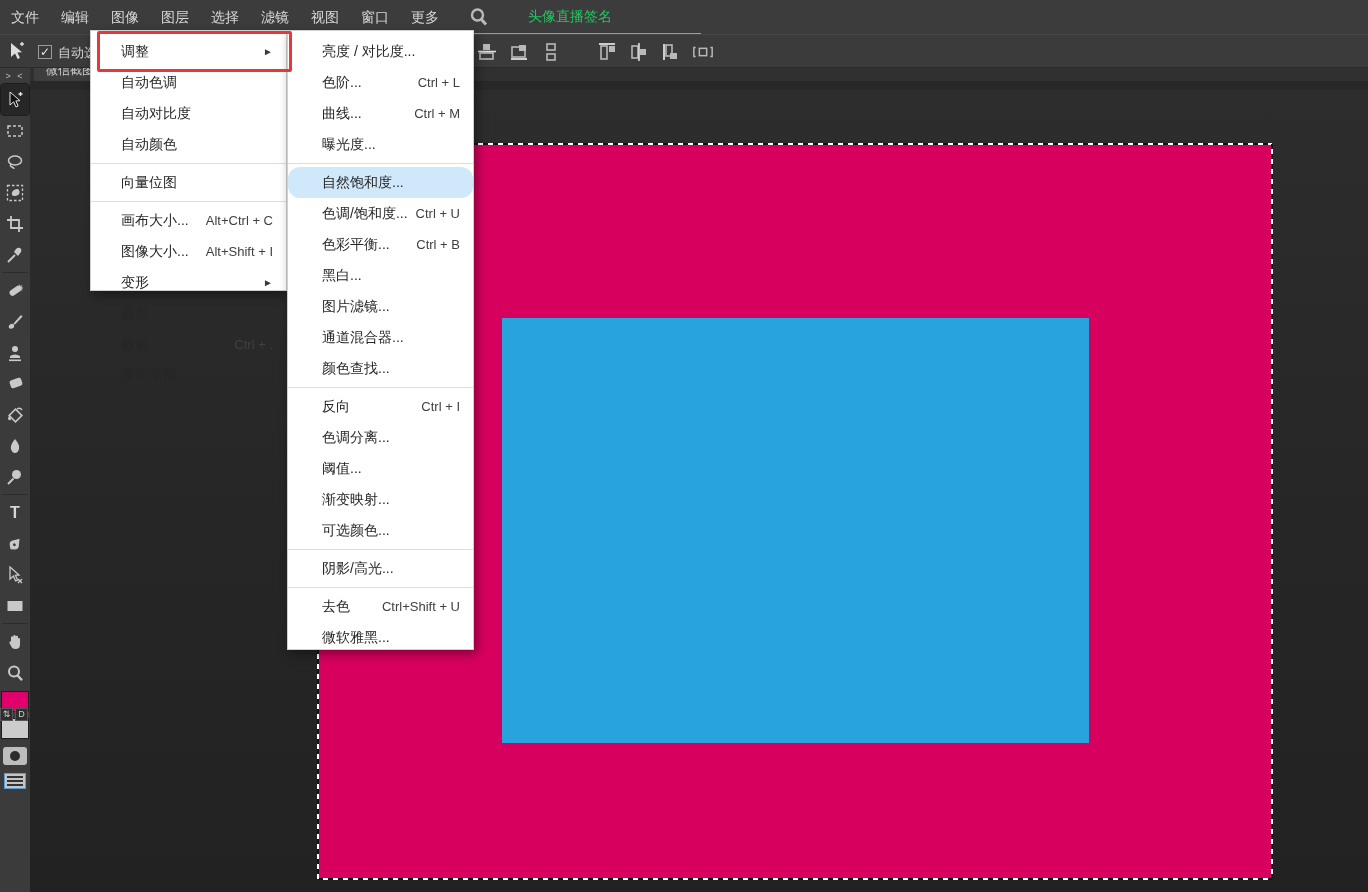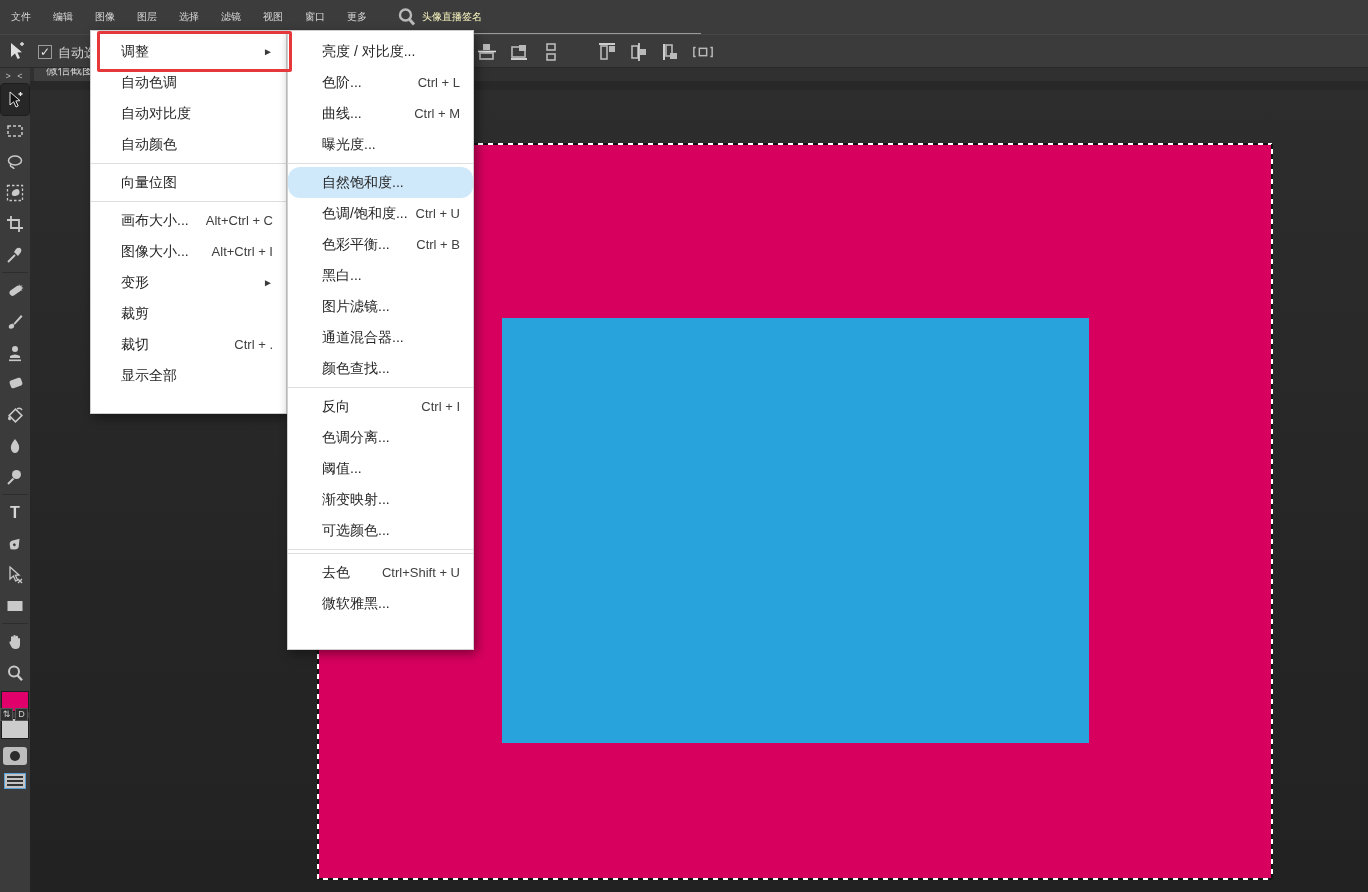--- a/index.html
+++ b/index.html
@@ -3,24 +3,24 @@
 <meta charset="utf-8">
 <style>
   * { margin:0; padding:0; box-sizing:border-box; }
   html,body { width:1368px; height:892px; overflow:hidden; background:#282828;
     font-family:"Liberation Sans","DejaVu Sans",sans-serif; }
   .abs { position:absolute; }
 
   
   .menubar { position:absolute; left:0; top:0; width:1368px; height:34px;
     background:#3c3c3c; display:flex; align-items:center; color:#d8d8d8;
-    font-size:10px; z-index:10; }
+    font-size:14px; z-index:10; }
   .menubar-item { padding:0 11px; height:34px; line-height:34px; cursor:default; }
   .search-wrap { margin-left:14px; width:30px; display:flex; justify-content:center; }
-  .doc-title { color:#fef9c3; }
+  .doc-title { margin-left:34px; color:#22c55e; }
   .title-underline { position:absolute; left:473px; top:33px; width:228px; height:1px;
     background:#9a9a9a; z-index:11; }
 
   
   .optionsbar { position:absolute; left:0; top:34px; width:1368px; height:34px;
     background:#3b3b3b; border-top:1px solid #474747; border-bottom:1px solid #2a2a2a;
     z-index:5; color:#d0d0d0; font-size:13px; }
   .opt-move-icon { position:absolute; left:7px; top:7px; }
   .opt-checkbox { position:absolute; left:38px; top:10px; width:14px; height:14px;
     border:1px solid #9a9a9a; background:#3b3b3b; color:#e8e8e8; font-size:12px;
@@ -82,21 +82,21 @@
     background:repeating-linear-gradient(90deg,#141414 0 5px,#fff 5px 10px); }
   .ant-left   { left:-2px; top:-1px; width:2px; height:735px;
     background:repeating-linear-gradient(180deg,#fff 0 5px,#141414 5px 10px); }
   .ant-right  { right:-2px; top:-1px; width:2px; height:735px;
     background:repeating-linear-gradient(180deg,#141414 0 5px,#fff 5px 10px); }
 
   
   .menu { position:absolute; background:#ffffff; border:1px solid #cfcfcf;
     box-shadow:3px 4px 10px rgba(0,0,0,.4); padding-top:5px; z-index:20;
     font-size:14px; color:#262626; }
-  .menu-image  { left:90px;  top:30px; width:197px; height:384px; }
+  .menu-image  { left:90px;  top:30px; width:197px; height:261px; }
   .menu-adjust { left:287px; top:30px; width:187px; height:620px; z-index:21; }
   .mi { position:relative; height:31px; line-height:31px; padding-left:30px;
     white-space:nowrap; cursor:default; }
   .menu-adjust .mi { padding-left:34px; }
   .mi .sc { position:absolute; right:13px; color:#404040; font-size:13px; }
   .mi .arrow { position:absolute; right:13px; color:#3a3a3a; font-size:10px; }
   .mi.hl { background:#cfe9fa; }
   .msep { height:1px; background:#dedede; margin:3px 0; }
 
   
@@ -340,21 +340,21 @@
   <div class="mi"><span>自动色调</span></div>
   <div class="mi"><span>自动对比度</span></div>
   <div class="mi"><span>自动颜色</span></div>
   <div class="msep"></div>
   <div class="mi"><span>向量位图</span></div>
   <div class="msep"></div>
   <div class="mi">
     <span>画布大小...</span><span class="sc">Alt+Ctrl + C</span>
   </div>
   <div class="mi">
-    <span>图像大小...</span><span class="sc">Alt+Ctrl + I</span>
+    <span>图像大小...</span><span class="sc">Alt+Shift + I</span>
   </div>
   <div class="mi">
     <span>变形</span>
     <span class="arrow">►</span>
   </div>
   <div class="mi"><span>裁剪</span></div>
   <div class="mi">
     <span>裁切</span><span class="sc">Ctrl + .</span>
   </div>
   <div class="mi"><span>显示全部</span></div>
@@ -385,20 +385,21 @@
   <div class="mi"><span>颜色查找...</span></div>
   <div class="msep"></div>
   <div class="mi">
     <span>反向</span><span class="sc">Ctrl + I</span>
   </div>
   <div class="mi"><span>色调分离...</span></div>
   <div class="mi"><span>阈值...</span></div>
   <div class="mi"><span>渐变映射...</span></div>
   <div class="mi"><span>可选颜色...</span></div>
   <div class="msep"></div>
+  <div class="mi"><span>阴影/高光...</span></div>
   <div class="msep"></div>
   <div class="mi">
     <span>去色</span><span class="sc">Ctrl+Shift + U</span>
   </div>
   <div class="mi"><span>微软雅黑...</span></div>
 </div>
 
 <div class="annotation" style="border-color: rgb(229, 56, 59);"></div>
 
 </body></html>

